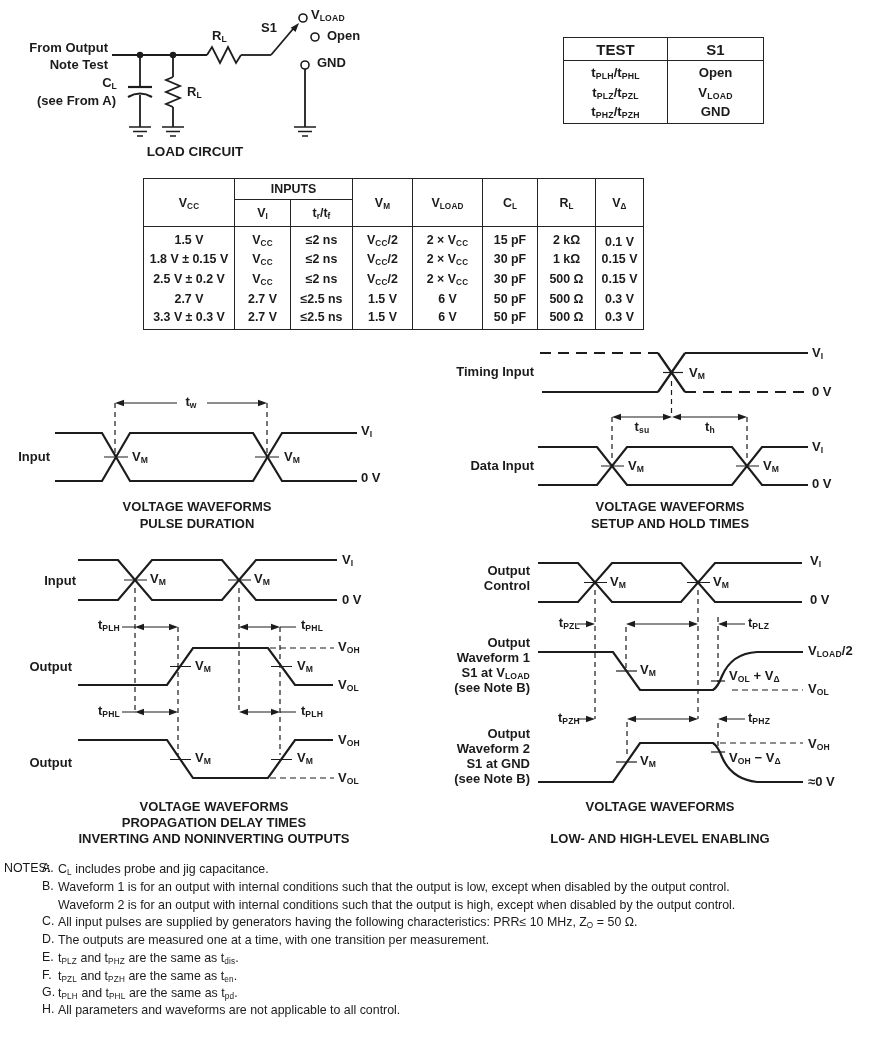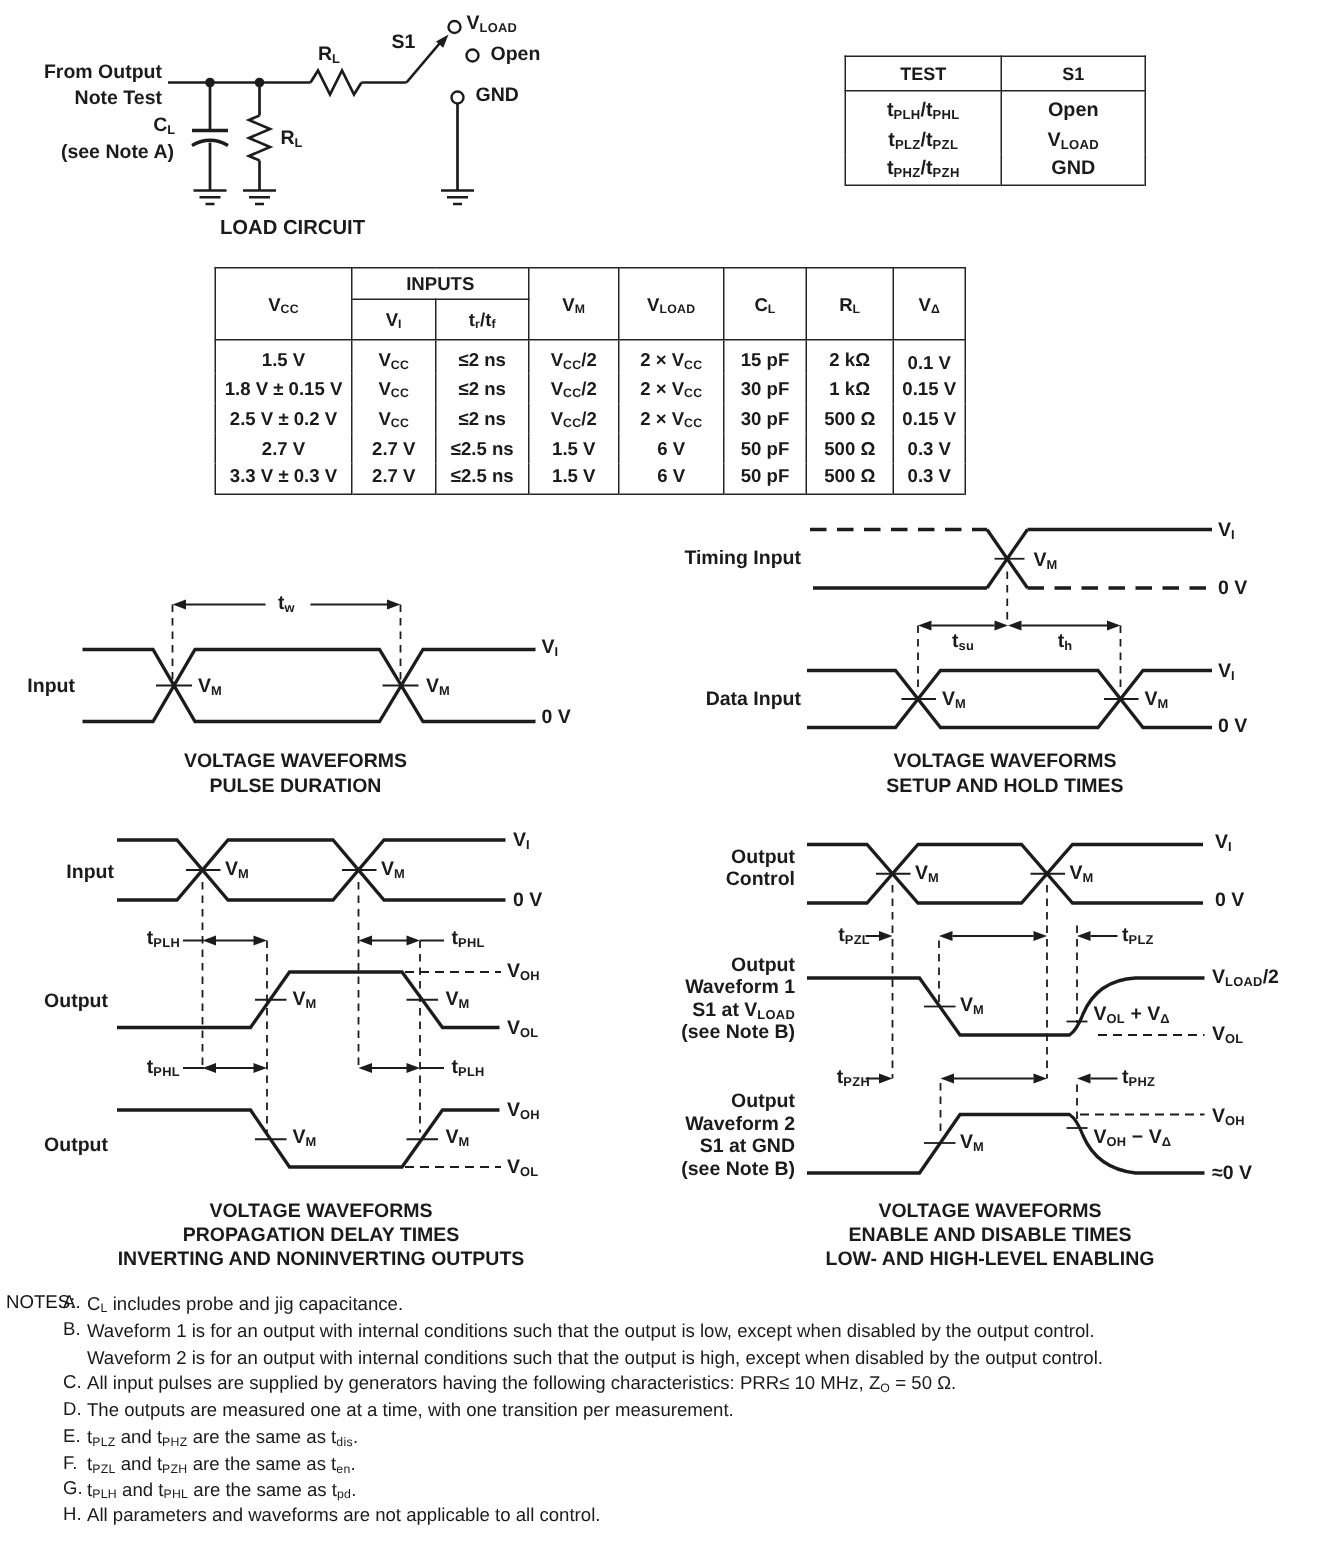--- a/index.html
+++ b/index.html
@@ -9,21 +9,21 @@
   .art { position: absolute; left: 0; top: 0; }
   .lbl { position: absolute; font: 700 13px "Liberation Sans", sans-serif; color: #1b1b1b;
          white-space: nowrap; line-height: 1.08; }
   .r { text-align: right; }
   .c { text-align: center; }
   sub { font-size: 66%; line-height: 0; vertical-align: -0.24em; letter-spacing: 0.2px; }
   .dtable { position: absolute; border-collapse: collapse; table-layout: fixed;
             font: 700 12.4px "Liberation Sans", sans-serif; color: #1b1b1b; text-align: center; }
   .dtable th, .dtable td { padding: 0; overflow: hidden; }
   .test-table { border: 1.6px solid #242424; }
-  .test-table th { border: 1.6px solid #242424; height: 23px; font-size: 12px; }
+  .test-table th { border: 1.6px solid #242424; height: 23px; font-size: 15px; }
   .test-table td { border-left: 1.6px solid #242424; border-right: 1.6px solid #242424; height: 21px; font-size: 13.2px; }
   .param-table { border: 1.5px solid #242424; }
   .param-table th { border: 1.5px solid #242424; }
   .param-table td { border-left: 1.5px solid #242424; border-right: 1.5px solid #242424; height: 20px; }
   .param-table .hr1 th { height: 21px; }
   .param-table .hr2 th { height: 27px; }
   .note { position: absolute; font: 400 12.4px "Liberation Sans", sans-serif; color: #141414; white-space: nowrap; }
   .note-item { position: absolute; left: 42px; display: flex; font: 400 12.4px "Liberation Sans", sans-serif; }
   .note-letter { width: 16px; }
   .note-lines div { line-height: 17.5px; white-space: nowrap; }
@@ -134,21 +134,21 @@
       <path stroke-width="2.2" d="M538 782 H613 L640 743 H713 C716 745 719 749 722 757 C728 771 739 780 757 782 H803"></path>
       <path stroke-width="1.2" d="M616 762 H637"></path>
       <path stroke-width="1.2" d="M711 752 H725"></path>
       <path stroke-width="1.2" stroke-dasharray="6 4" d="M720 743 H803"></path>
     </g>
   </svg>
 
   <div class="lbl r" style="left:8px;top:41px;width:100px">From Output</div>
   <div class="lbl r" style="left:8px;top:58px;width:100px">Note Test</div>
   <div class="lbl r" style="left:67px;top:76px;width:50px">C<sub>L</sub></div>
-  <div class="lbl r" style="left:16px;top:94px;width:100px">(see Note A)</div>
+  <div class="lbl r" style="left:16px;top:94px;width:100px">(see From A)</div>
   <div class="lbl" style="left:212px;top:29px">R<sub>L</sub></div>
   <div class="lbl" style="left:187px;top:85px">R<sub>L</sub></div>
   <div class="lbl" style="left:261px;top:21px">S1</div>
   <div class="lbl" style="left:311px;top:8px">V<sub>LOAD</sub></div>
   <div class="lbl" style="left:327px;top:29px">Open</div>
   <div class="lbl" style="left:317px;top:56px">GND</div>
   <div class="lbl c" style="left:95px;top:145px;width:200px;font-size:13.5px">LOAD CIRCUIT</div>
 
   <table class="dtable test-table" style="left:563px;top:37px;width:200px">
     <colgroup>
@@ -323,21 +323,20 @@
   <div class="lbl" style="left:748px;top:711px">t<sub>PHZ</sub></div>
   <div class="lbl r" style="left:440px;top:727px;width:90px">Output</div>
   <div class="lbl r" style="left:440px;top:742px;width:90px">Waveform 2</div>
   <div class="lbl r" style="left:440px;top:757px;width:90px">S1 at GND</div>
   <div class="lbl r" style="left:440px;top:772px;width:90px">(see Note B)</div>
   <div class="lbl" style="left:640px;top:754px">V<sub>M</sub></div>
   <div class="lbl" style="left:729px;top:751px">V<sub>OH</sub> − V<sub>Δ</sub></div>
   <div class="lbl" style="left:808px;top:737px">V<sub>OH</sub></div>
   <div class="lbl" style="left:808px;top:775px">≈0 V</div>
   <div class="lbl c" style="left:510px;top:800px;width:300px">VOLTAGE WAVEFORMS</div>
-  <div class="lbl c" style="left:510px;top:816px;width:300px">ENABLE AND DISABLE TIMES</div>
   <div class="lbl c" style="left:510px;top:832px;width:300px">LOW- AND HIGH-LEVEL ENABLING</div>
 
   <div class="note" style="left:4px;top:861px">NOTES:</div>
   <div class="note-item" style="top:861px">
     <div class="note-letter">A.</div>
     <div class="note-lines">
         <div>C<sub>L</sub> includes probe and jig capacitance.</div>
       </div>
   </div>
   <div class="note-item" style="top:879px">

